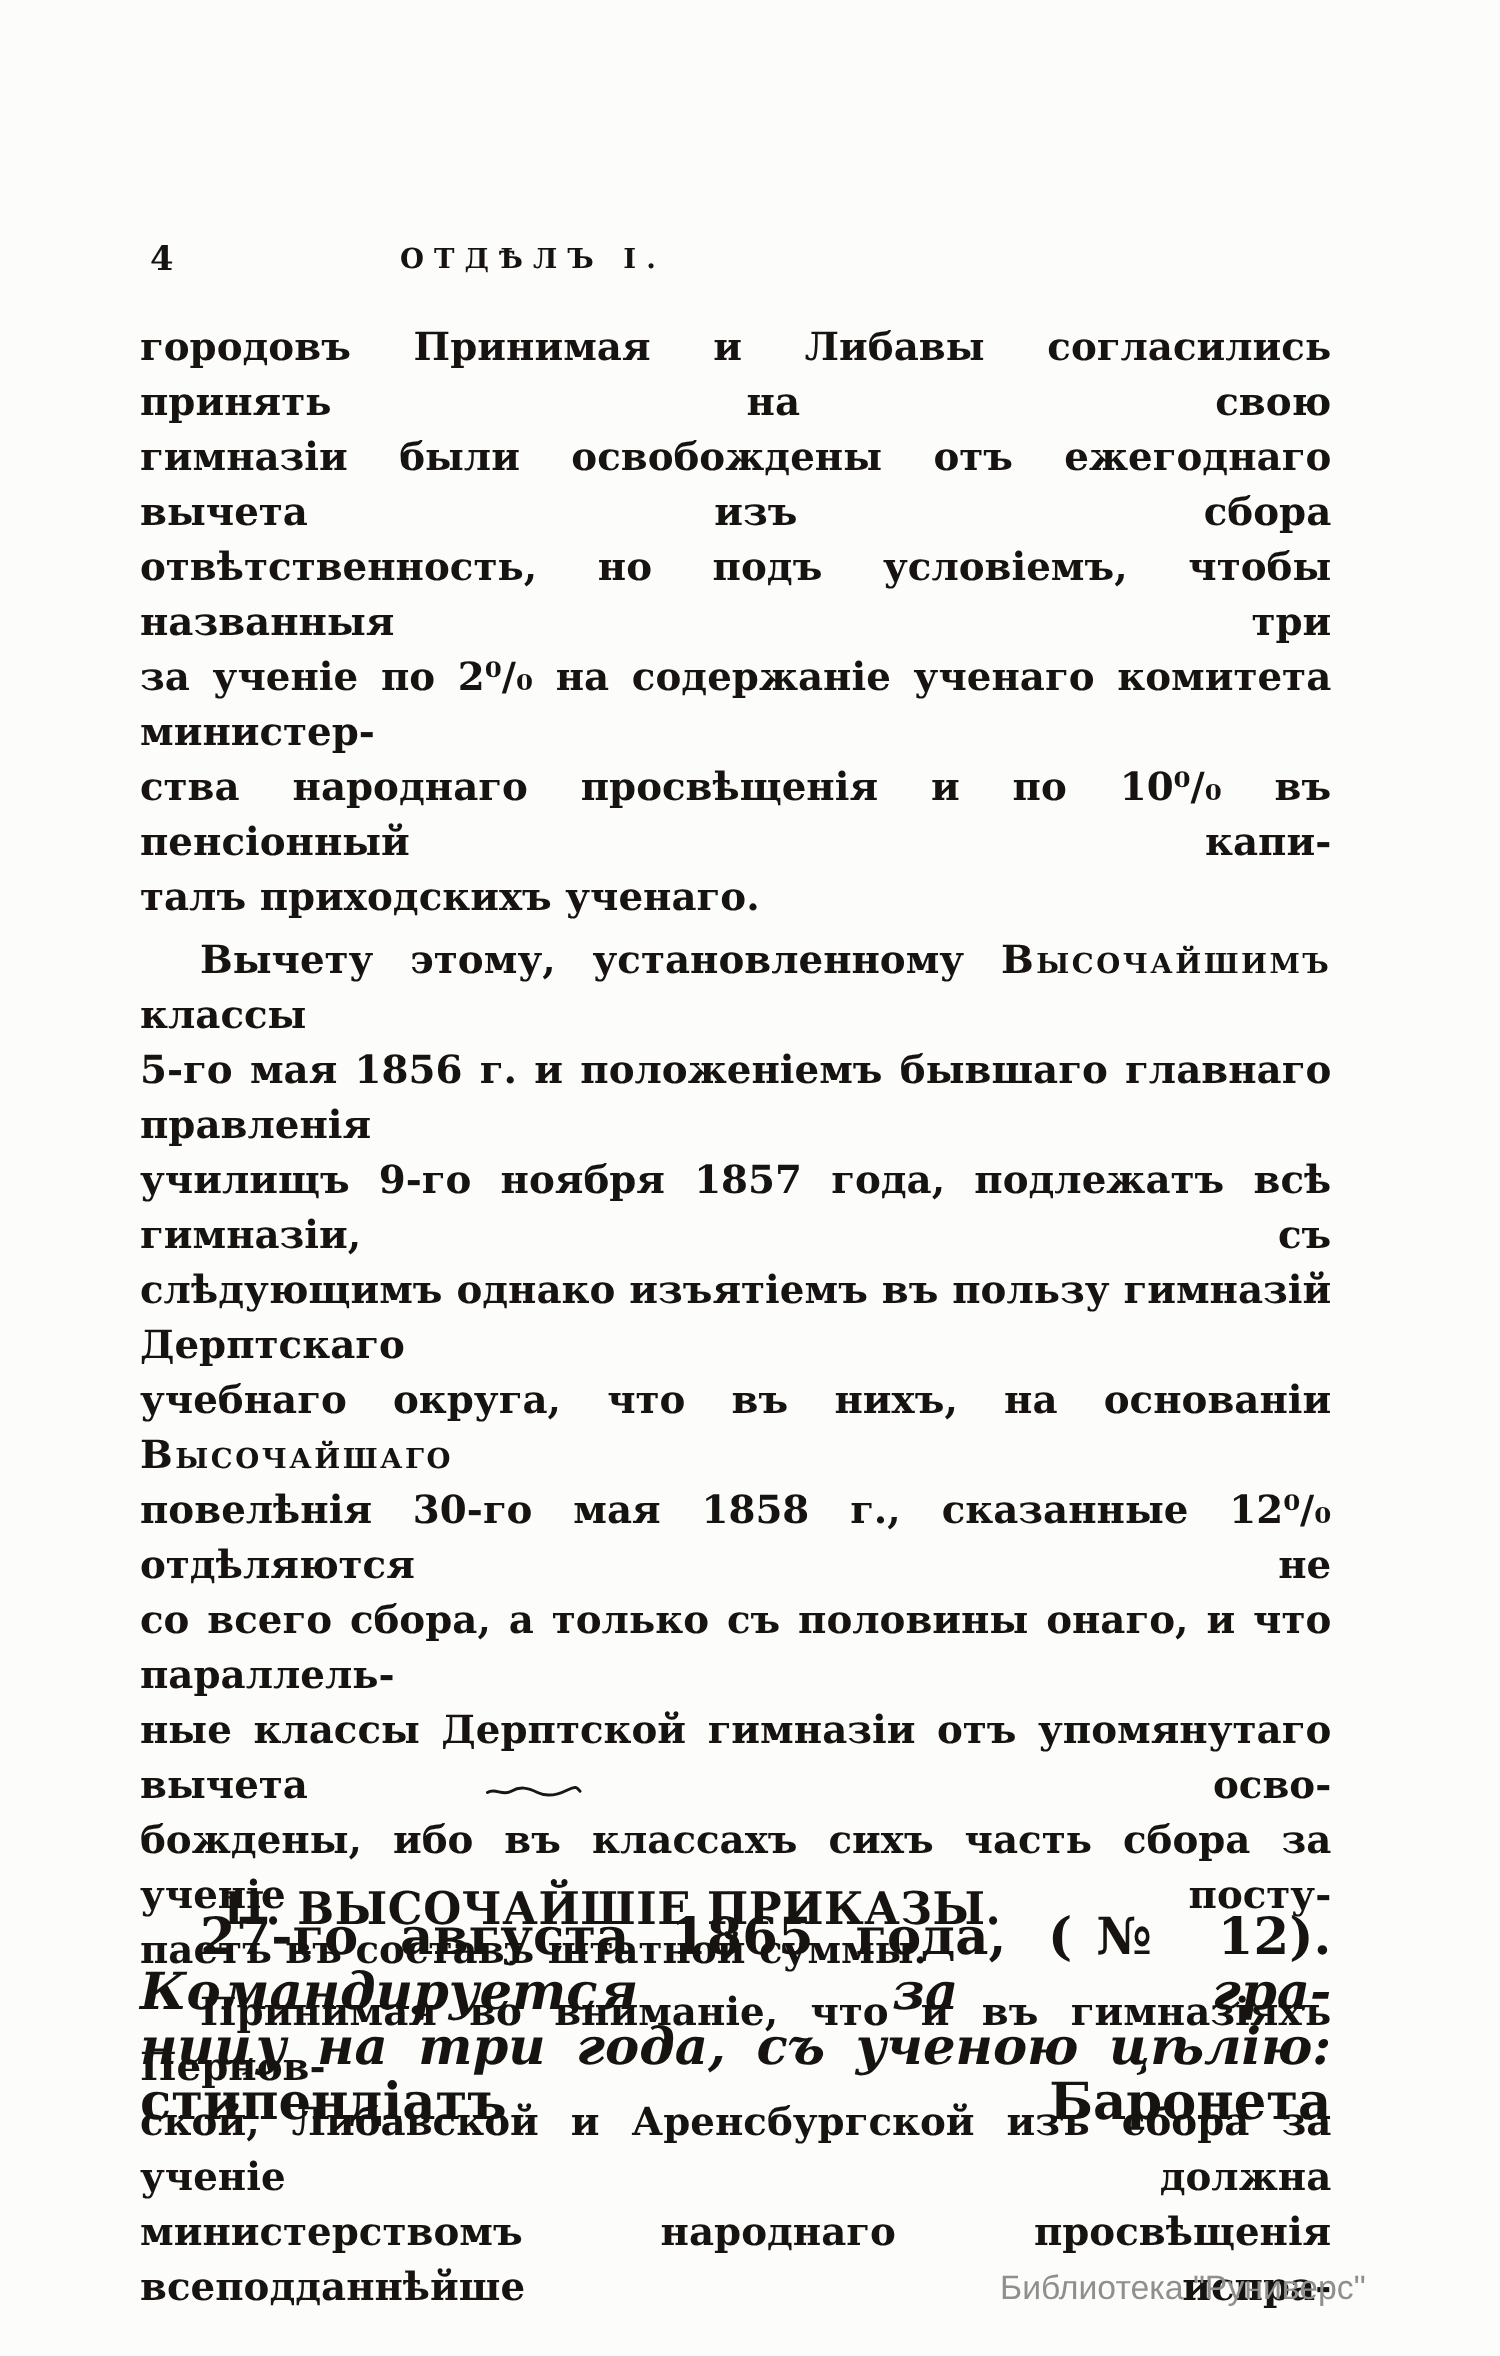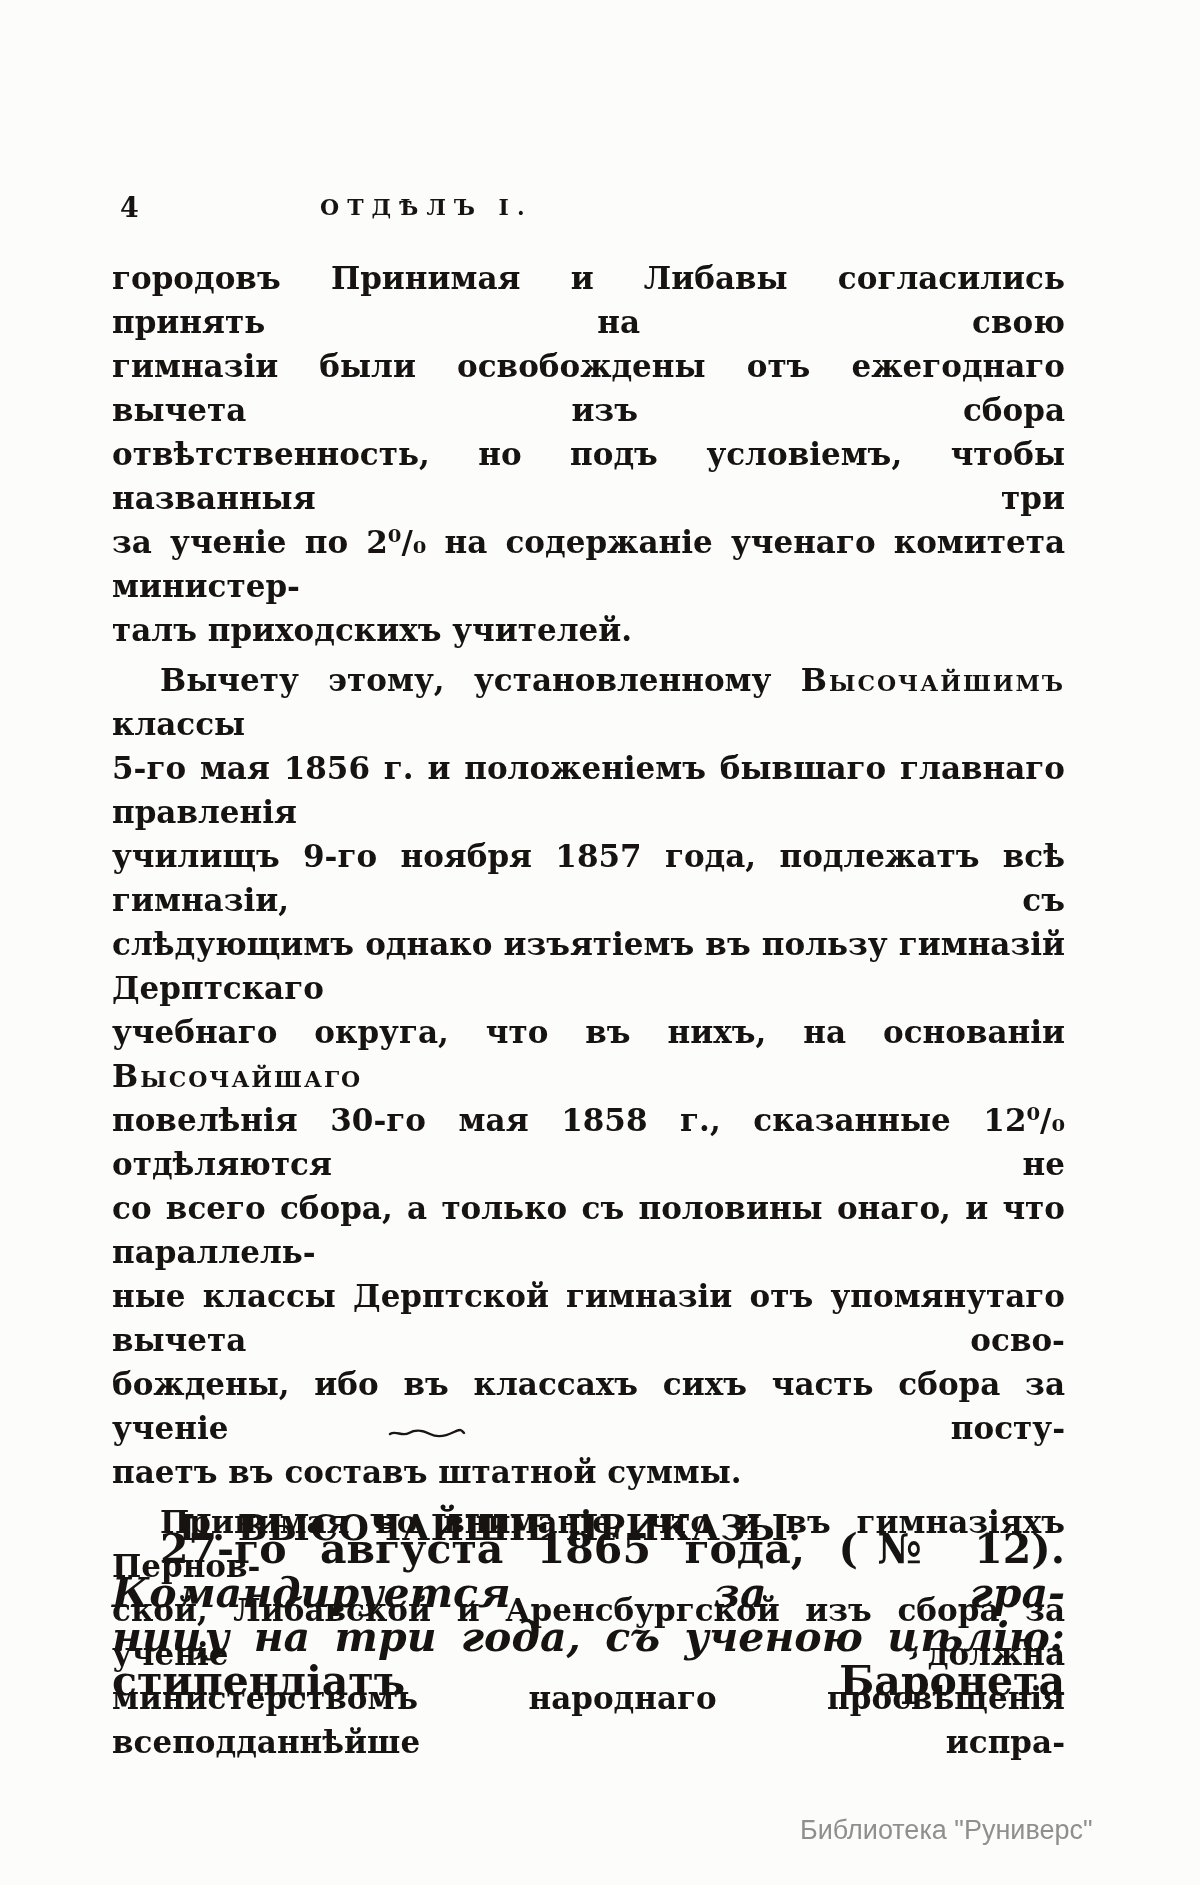--- a/index.html
+++ b/index.html
@@ -95,21 +95,22 @@
   <div class="pagenum">4</div>
   <div class="runhead">ОТДѢЛЪ I.</div>
 
   <div class="bodytext">
 
     <div class="para">
       <div class="ln j">городовъ Принимая и Либавы согласились принять на свою</div>
       <div class="ln j">гимназіи были освобождены отъ ежегоднаго вычета изъ сбора</div>
       <div class="ln j">отвѣтственность, но подъ условіемъ, чтобы названныя три</div>
       <div class="ln j">за ученіе по 2⁰/₀ на содержаніе ученаго комитета министер-</div>
-      <div class="ln last">талъ приходскихъ учителей.</div>
+      <div class="ln j">ства народнаго просвѣщенія и по 10⁰/₀ въ пенсіонный капи-</div>
+      <div class="ln last">талъ приходскихъ ученаго.</div>
     </div>
 
     <div class="para">
       <div class="ln j ind"><span>Вычету этому, установленному </span><span class="sc">Высочайшимъ</span><span> классы</span></div>
       <div class="ln j">5-го мая 1856 г. и положеніемъ бывшаго главнаго правленія</div>
       <div class="ln j">училищъ 9-го ноября 1857 года, подлежатъ всѣ гимназіи, съ</div>
       <div class="ln j">слѣдующимъ однако изъятіемъ въ пользу гимназій Дерптскаго</div>
       <div class="ln j"><span>учебнаго округа, что въ нихъ, на основаніи </span><span class="sc">Высочайшаго</span></div>
       <div class="ln j">повелѣнія 30-го мая 1858 г., сказанные 12⁰/₀ отдѣляются не</div>
       <div class="ln j">со всего сбора, а только съ половины онаго, и что параллель-</div>

